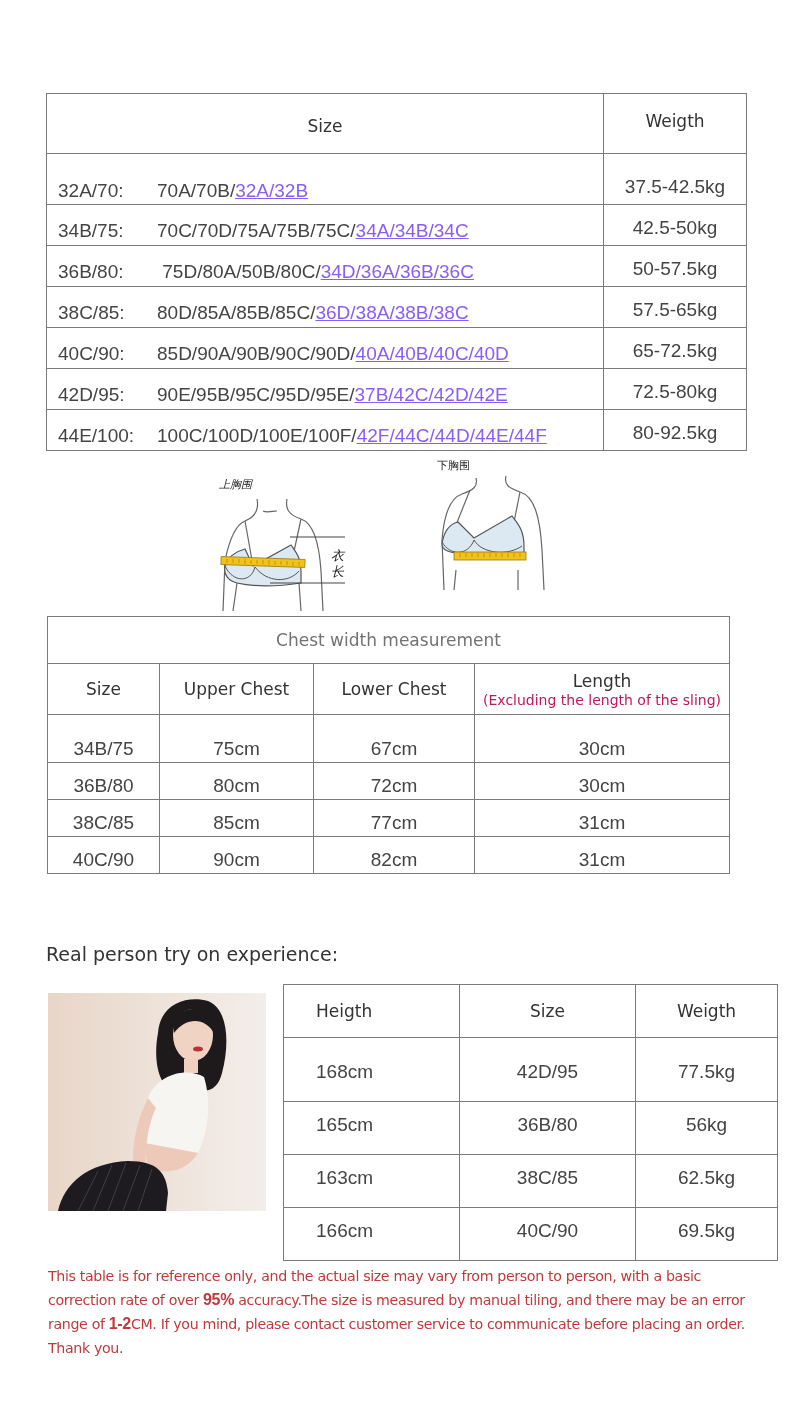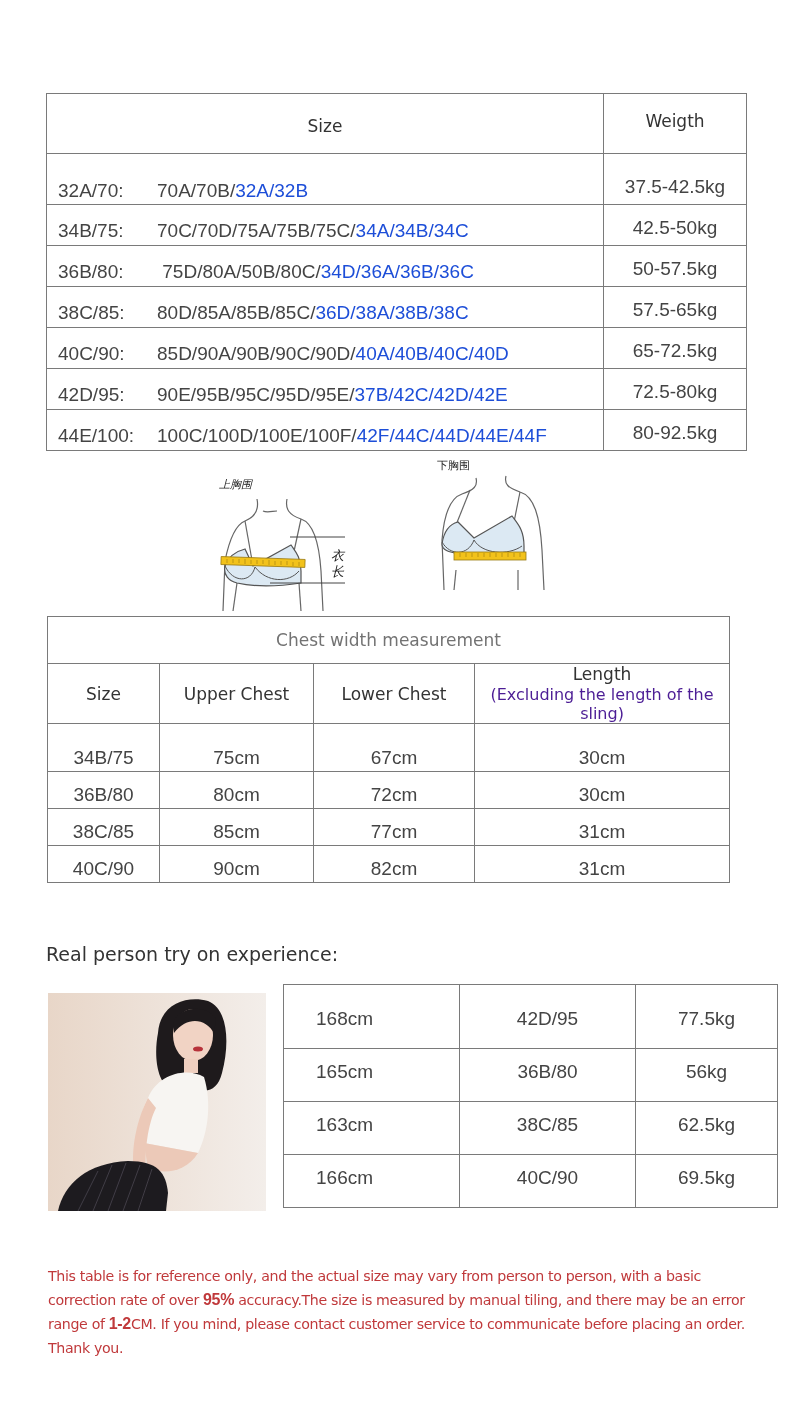--- a/index.html
+++ b/index.html
@@ -3,21 +3,21 @@
 <meta charset="utf-8">
 <style>
   html, body { margin: 0; padding: 0; background: #ffffff; }
   body { width: 790px; height: 1405px; position: relative; overflow: hidden;
          font-family: "Liberation Sans", sans-serif; color: #3a3a3a; }
   .abs { position: absolute; }
   table { border-collapse: collapse; position: absolute; table-layout: fixed; }
   td, th { border: 1.5px solid #7a7a7a; padding: 0; font-weight: normal; }
   .hdr { font-family: "DejaVu Sans", sans-serif; font-size: 17px; color: #333; }
   .cell { font-size: 19px; color: #444; }
-  .red { color: #1d4ed8; }
+  .red { color: #8b5cf6; text-decoration: underline; }
 
   
   #size-table { left: 46px; top: 93px; width: 698px; }
   #size-table .c1 { width: 556px; }
   #size-table .c2 { width: 142px; text-align: center; }
   #size-table tr.h td { height: 53px; text-align: center; vertical-align: middle; padding-top: 4px; }
   #size-table tr.h td.c2 { vertical-align: middle; padding-top: 0; padding-bottom: 6px; }
   #size-table tr.r td { height: 34px; vertical-align: bottom; padding-bottom: 3px; }
   #size-table tr.r.first td { height: 44px; padding-bottom: 2px; }
   #size-table .lbl { display: inline-block; width: 99px; padding-left: 11px; }
@@ -25,21 +25,21 @@
 
   
   .diagram { position: absolute; }
   .diag-label { font-family: "DejaVu Sans", sans-serif; font-size: 11px; color: #222; position: absolute; }
 
   
   #chest-table { left: 47px; top: 616px; width: 682px; }
   #chest-table td { text-align: center; }
   #chest-table tr.title td { height: 46px; font-family: "DejaVu Sans", sans-serif; font-size: 17px; color: #737373; }
   #chest-table tr.h td { height: 50px; }
-  #chest-table tr.h td .sub { display: block; font-size: 16px; color: #4c1d95; margin-top: 1px; }
+  #chest-table tr.h td .sub { display: block; font-size: 14px; color: #be185d; margin-top: 1px; }
   #chest-table tr.r td { height: 34px; vertical-align: bottom; padding-bottom: 2px; }
   #chest-table tr.r.first td { height: 45px; }
 
   
   #tryon-title { left: 46px; top: 943px; font-family: "DejaVu Sans", sans-serif; font-size: 19px; color: #333; }
   #photo { left: 48px; top: 993px; width: 218px; height: 218px; overflow: hidden; }
   #tryon-table { left: 283px; top: 984px; width: 461px; }
   #tryon-table td { text-align: center; }
   #tryon-table .c1 { width: 143px; text-align: left; padding-left: 30px; }
   #tryon-table .c2 { width: 175px; }
@@ -232,20 +232,25 @@
         <line x1="45" y1="218" x2="64" y2="172"></line>
         <line x1="60" y1="218" x2="78" y2="170"></line>
         <line x1="75" y1="218" x2="92" y2="172"></line>
         <line x1="90" y1="218" x2="104" y2="176"></line>
     </g>
   </svg>
 </div>
 
 <table id="tryon-table">
   <tbody>
+      <tr class="h">
+    <td class="c1 hdr">Heigth</td>
+    <td class="c2 hdr">Size</td>
+    <td class="c3 hdr">Weigth</td>
+  </tr>
   <tr class="r first">
     <td class="c1 cell">168cm</td>
     <td class="c2 cell">42D/95</td>
     <td class="c3 cell">77.5kg</td>
   </tr>
   <tr class="r">
     <td class="c1 cell">165cm</td>
     <td class="c2 cell">36B/80</td>
     <td class="c3 cell">56kg</td>
   </tr>

